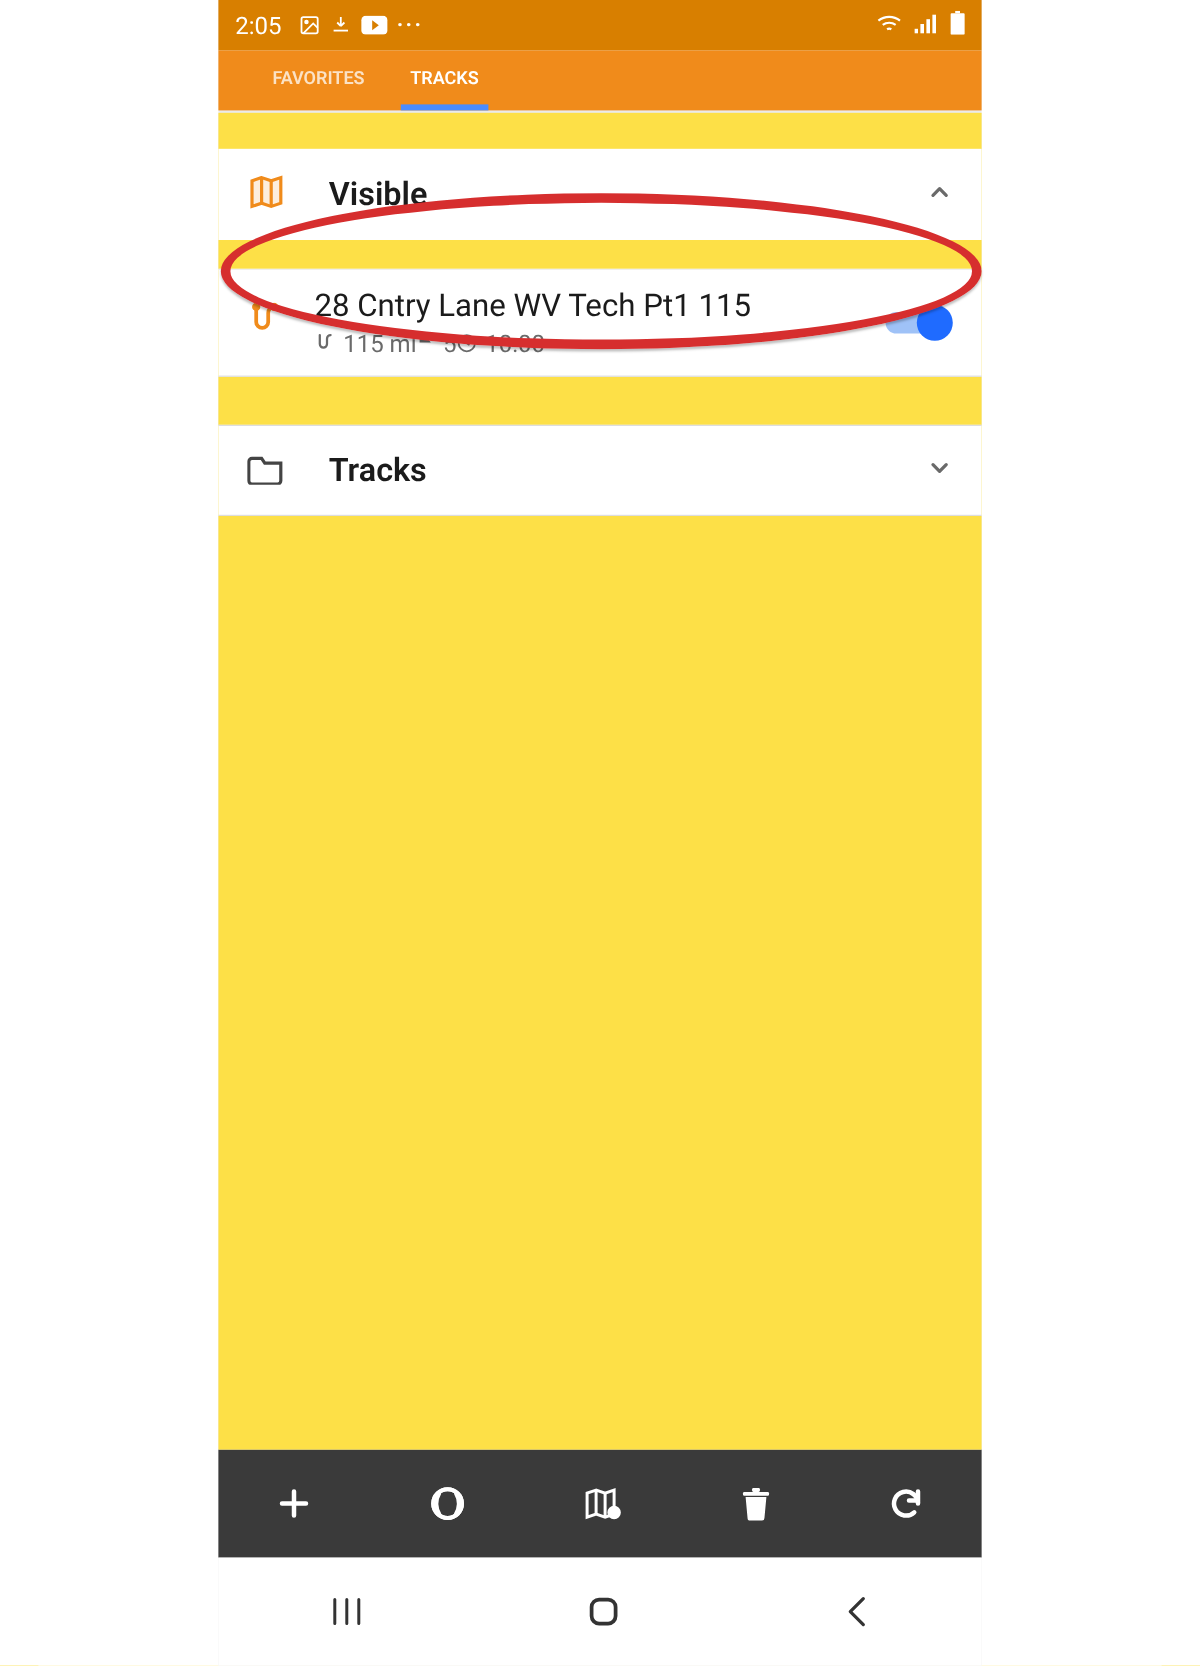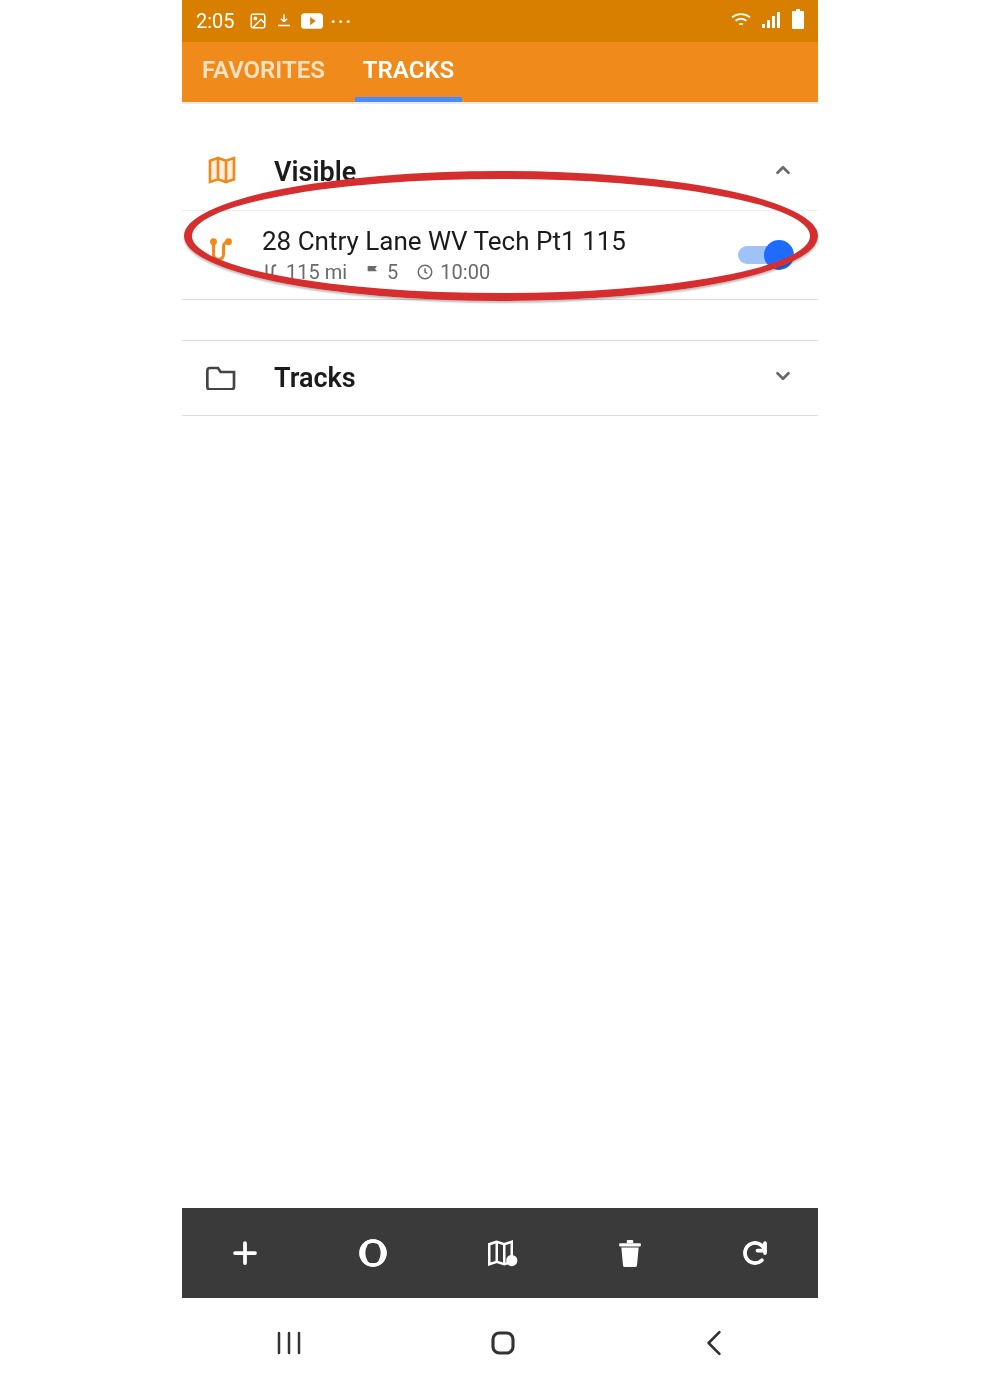--- a/index.html
+++ b/index.html
@@ -52,39 +52,40 @@
     gap: 40px;
   }
   .app-title { font-size: 34px; font-weight: 500; flex: 1; }
   .app-bar-actions { display: flex; gap: 42px; align-items: center; }
   .app-bar-actions svg { display: block; }
   .tabs {
     display: flex;
     padding: 0 20px;
     gap: 38px;
     font-weight: 600;
-    font-size: 24px;
+    font-size: 15px;
+    margin-left: 25px;
   }
   .tab {
     padding: 14px 0 18px 0;
     position: relative;
     color: rgba(255,255,255,0.75);
   }
   .tab.active { color: #fff; }
   .tab.active::after {
     content: "";
     position: absolute;
     left: -8px; right: -8px; bottom: 0;
     height: 5px;
     background: #4a8cff;
   }
   
   .content {
     flex: 1;
-    background: #ffffff;
+    background: #fde047;
     position: relative;
     margin-top: 2px;
   }
   .group-header, .folder-row {
     display: flex;
     align-items: center;
     padding: 0 24px;
     height: 76px;
     gap: 36px;
     background: #fff;
@@ -93,24 +94,25 @@
   .chev { color: #6a6a6a; }
   .track-row {
     display: flex;
     align-items: center;
     padding: 10px 24px 10px 24px;
     gap: 26px;
     background: #fff;
     border-top: 1px solid #eee;
     border-bottom: 1px solid #ddd;
     height: 90px;
+    margin-top: 24px;
   }
   .track-body { flex: 1; }
   .track-title { font-size: 26px; color: #1b1b1b; margin-bottom: 4px; }
-  .track-meta { display: flex; gap: 18px; color: #6a6a6a; font-size: 20px; }
+  .track-meta { display: flex; color: #6a6a6a; font-size: 20px; }
   .meta-item { display: flex; align-items: center; gap: 6px; }
   
   .highlight-oval {
     position: absolute;
     border: 8px solid #d62e2e;
     border-radius: 50%;
     pointer-events: none;
     box-shadow: 0 2px 2px rgba(0,0,0,0.25);
   }
   

